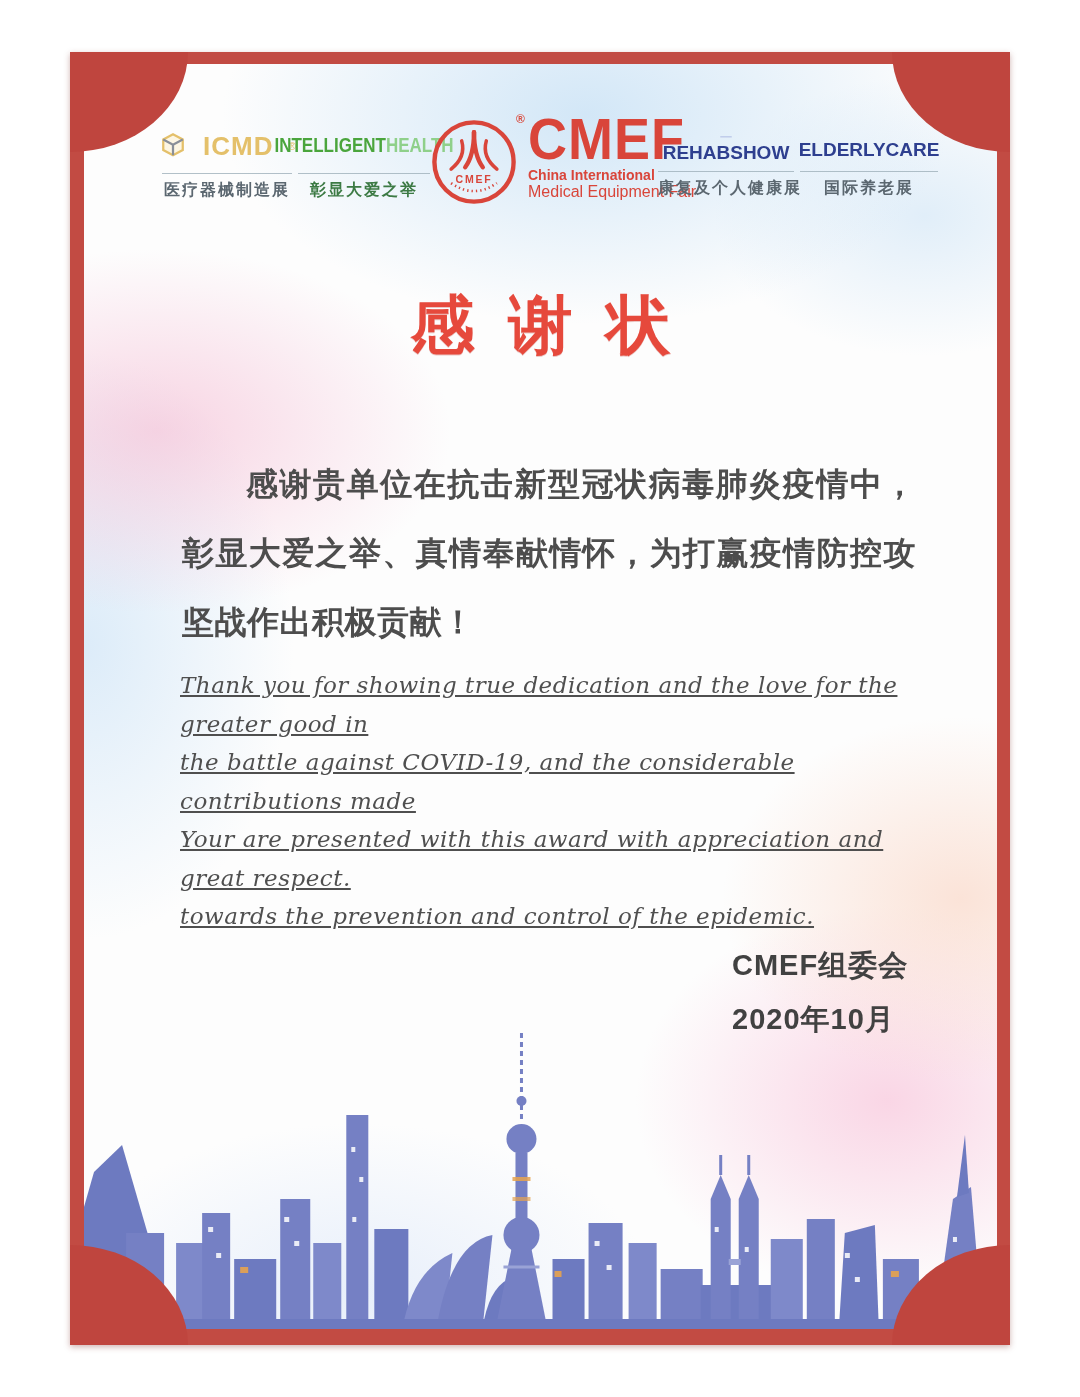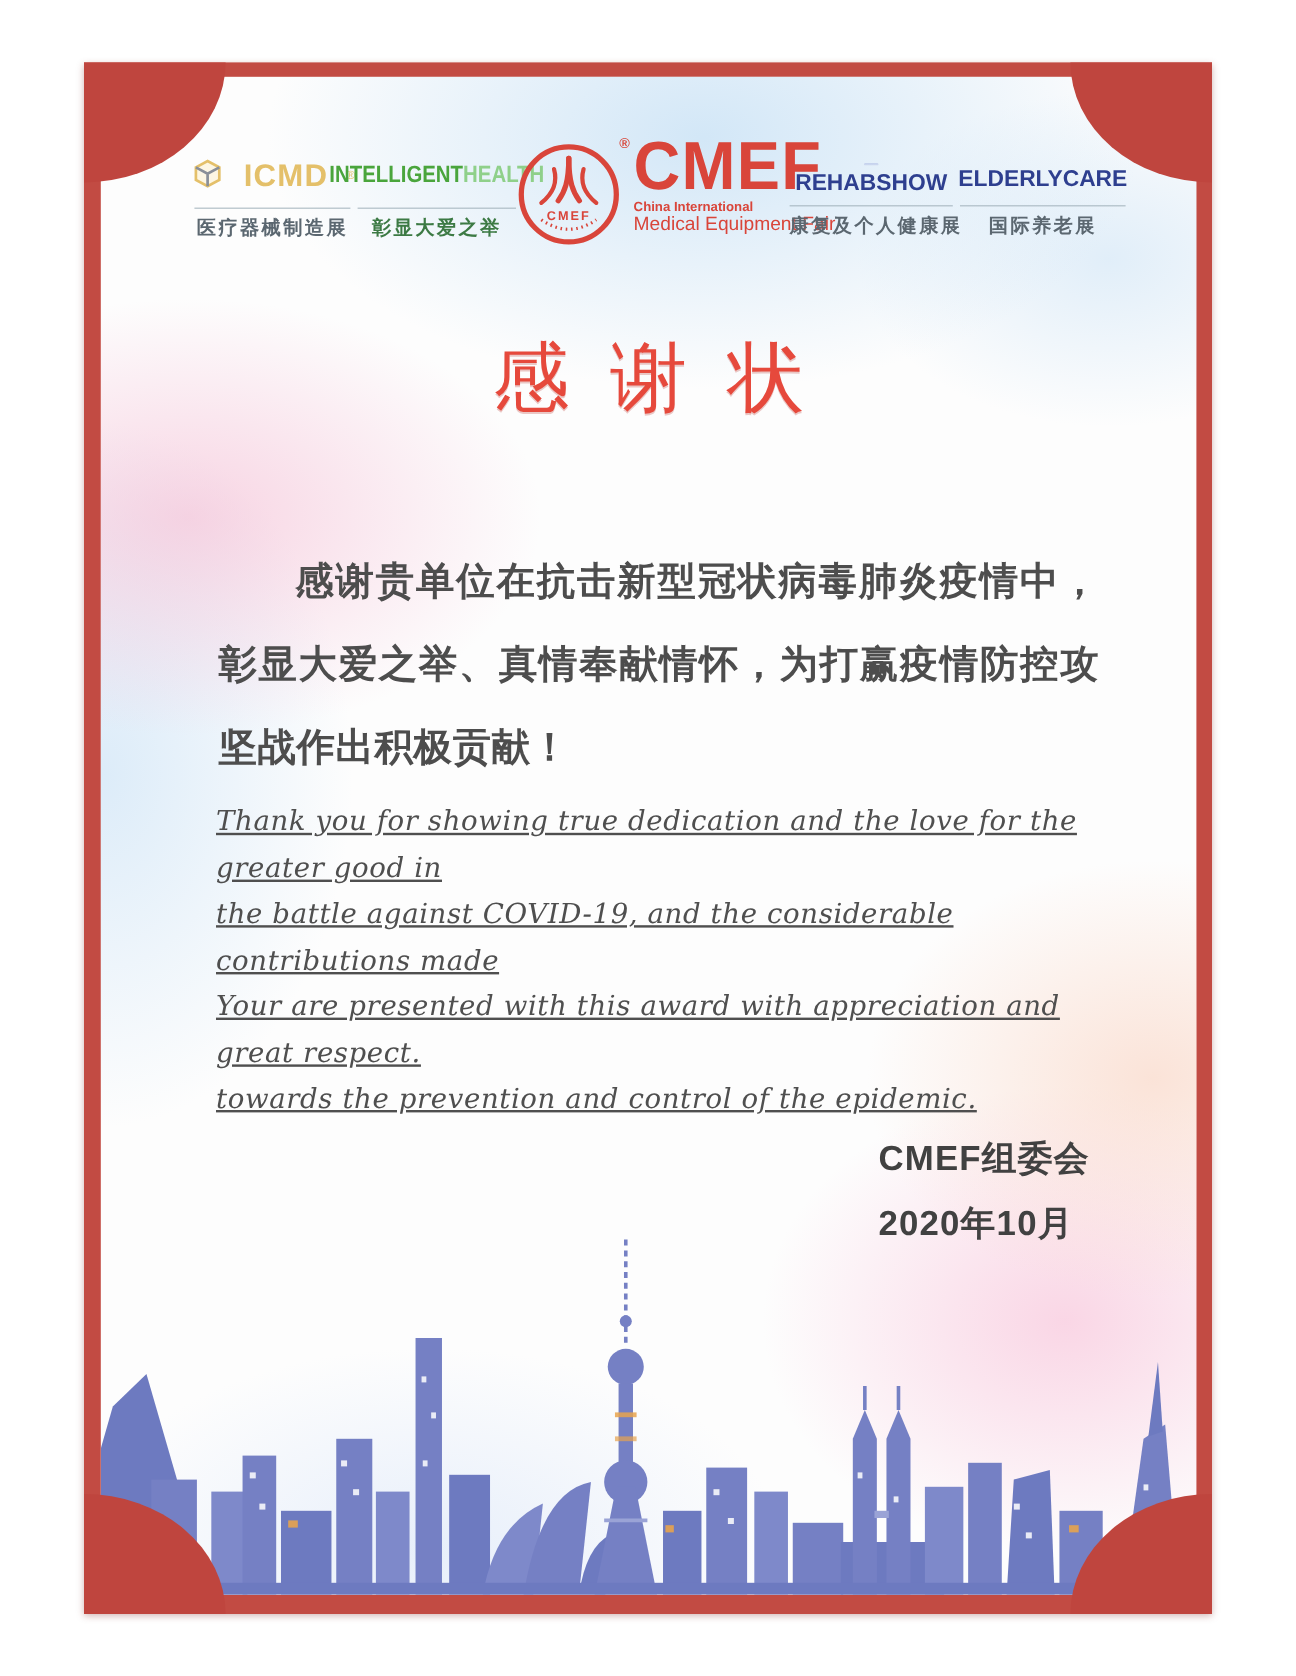--- a/index.html
+++ b/index.html
@@ -34,31 +34,31 @@
   .ih{left:214px;top:62px;width:132px;}
   .ih .name{font-size:17px;font-weight:700;height:40px;display:flex;align-items:center;justify-content:center;
             color:#4aa53c;letter-spacing:0;white-space:nowrap;transform:scaleY(1.15);}
   .ih .name .h2{color:#8fd08a;}
   .ih .zh{color:#3c7a44;}
   .cmef-seal{position:absolute;left:346px;top:54px;width:88px;height:88px;}
   .cmef-reg{position:absolute;left:432px;top:48px;font-size:12px;color:#d94a3d;font-weight:700;}
   .cmef-text{position:absolute;left:444px;top:48px;width:210px;text-align:left;}
   .cmef-text .big{font-size:54px;line-height:54px;font-weight:800;color:#d9453a;letter-spacing:1px;
                   font-family:"Liberation Sans", sans-serif;transform:scaleY(1.05);}
-  .cmef-text .sub1{font-size:11px;font-weight:700;color:#d9453a;margin-top:1px;}
+  .cmef-text .sub1{font-size:14px;font-weight:700;color:#d9453a;margin-top:1px;}
   .cmef-text .sub2{font-size:16px;font-weight:400;color:#d9453a;margin-left:0;}
   .rehab{left:574px;top:72px;width:136px;}
   .blue-name{font-size:19px;font-weight:800;color:#2e3f8f;letter-spacing:0;white-space:nowrap;
              height:28px;display:flex;align-items:center;justify-content:center;gap:4px;flex-direction:column;}
   .rehab-ic{display:inline-block;width:12px;height:14px;background:linear-gradient(180deg,#b9c6e8,#d9e4f4);
             border-radius:2px;}
   .elderly{left:716px;top:72px;width:138px;}
   
-  .title{position:absolute;left:0;right:0;top:208px;text-align:center;
-         font-size:64px;font-weight:400;color:#e6493c;letter-spacing:34px;text-indent:34px;
+  .title{position:absolute;left:0;right:0;top:218px;text-align:center;
+         font-size:64px;font-weight:700;color:#e6493c;letter-spacing:34px;text-indent:34px;
          text-shadow:0 1px 0 rgba(180,40,30,.25);}
   
   .body-zh{position:absolute;left:98px;top:386px;width:734px;
            font-size:32px;line-height:69px;font-weight:700;color:#4d4d4d;
            text-indent:2em;letter-spacing:.5px;text-align:justify;}
   .closing{position:absolute;left:98px;top:522px;width:734px;
            font-size:32px;font-weight:700;color:#4d4d4d;text-indent:2em;letter-spacing:1px;}
   .english{position:absolute;left:96px;top:602px;width:760px;
            font-family:"DejaVu Serif", cursive;font-style:italic;
            font-size:23px;line-height:38.5px;color:#4f4f4f;letter-spacing:.5px;text-decoration:underline;}

